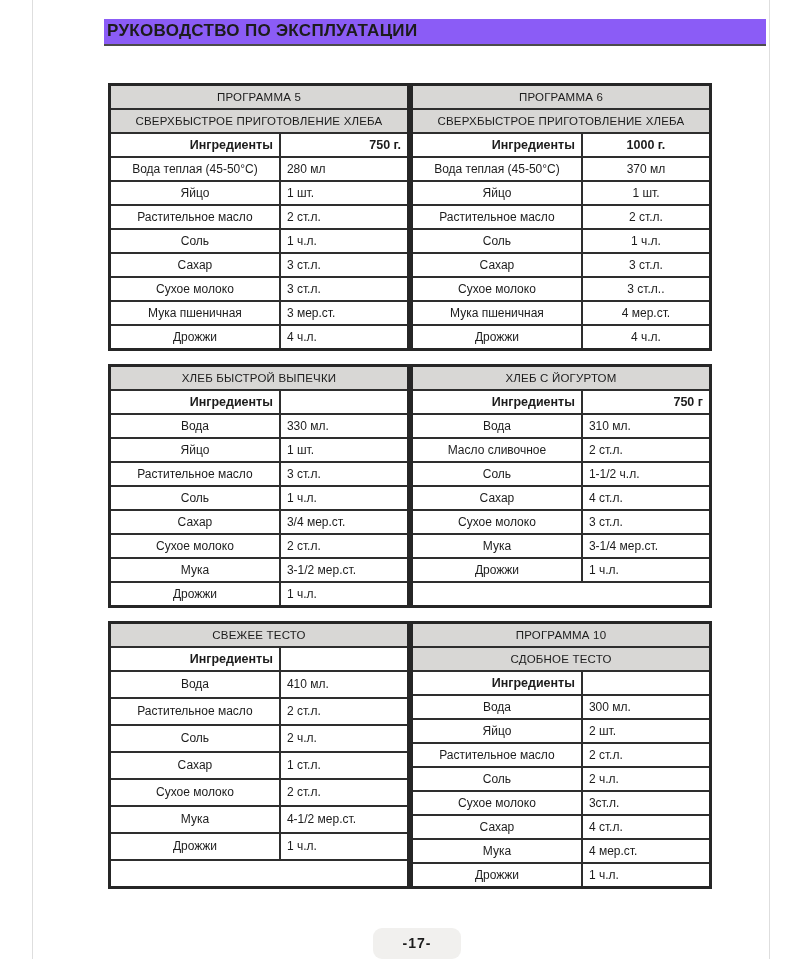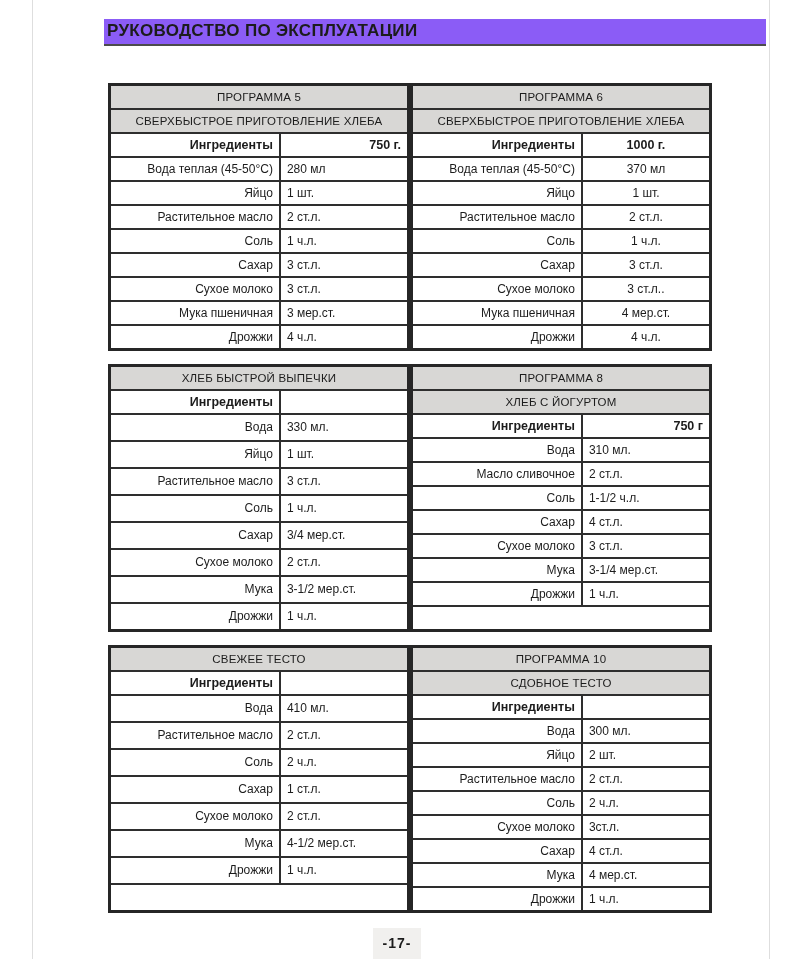--- a/index.html
+++ b/index.html
@@ -26,33 +26,33 @@
   }
   .half-table th,.half-table td{
     border:2px solid #2e2e2e;font-size:12px;height:20px;
     padding:1px 6px;overflow:hidden;white-space:nowrap;
   }
   .half-table .program,.half-table .subtitle{
     background:#d8d7d5;font-weight:normal;text-align:center;
     font-size:11.5px;letter-spacing:.2px;
   }
   .half-table .colh{text-align:right;font-weight:bold;font-size:12.5px;}
-  .half-table td.ing{text-align:right;}
+  .half-table td.ing{text-align:center;}
   .half-table td.amount{text-align:left;}
   
   .table-pair[data-index="0"] .half-table[data-side="1"] td.amount,
   .table-pair[data-index="0"] .half-table[data-side="1"] th.amount{text-align:center;}
 
   .col-ing{width:57%;}
   .col-amt{width:43%;}
 
   .footer-band{
-    position:absolute;left:373px;top:928px;width:48px;height:31px;
+    position:absolute;left:373px;top:928px;width:88px;height:31px;
     background:#f1f0ee;text-align:center;font-size:14px;font-weight:bold;
-    letter-spacing:1px;box-sizing:border-box;padding-top:7px;
+    letter-spacing:1px;box-sizing:border-box;padding-top:7px;border-radius:9px;
   }
 </style>
 </head>
 <body>
 
 <div class="edge-line edge-left"></div>
 <div class="edge-line edge-right"></div>
 
 <div class="title-wrap">
   <div class="title-band">РУКОВОДСТВО ПО ЭКСПЛУАТАЦИИ</div>
@@ -217,23 +217,20 @@
           </tr>
         </tbody>
     </table>
     <table class="half-table" data-side="1">
       <colgroup>
           <col class="col-ing">
           <col class="col-amt">
         </colgroup>
       <thead>
         <tr>
-            <th colspan="2" class="program">ПРОГРАММА 8</th>
-          </tr>
-        <tr>
             <th colspan="2" class="subtitle">ХЛЕБ С ЙОГУРТОМ</th>
           </tr>
         <tr>
           <th class="colh">Ингредиенты</th>
           <th class="colh amount">750 г</th>
         </tr>
       </thead>
       <tbody>
           <tr>
             <td class="ing">Вода</td>

